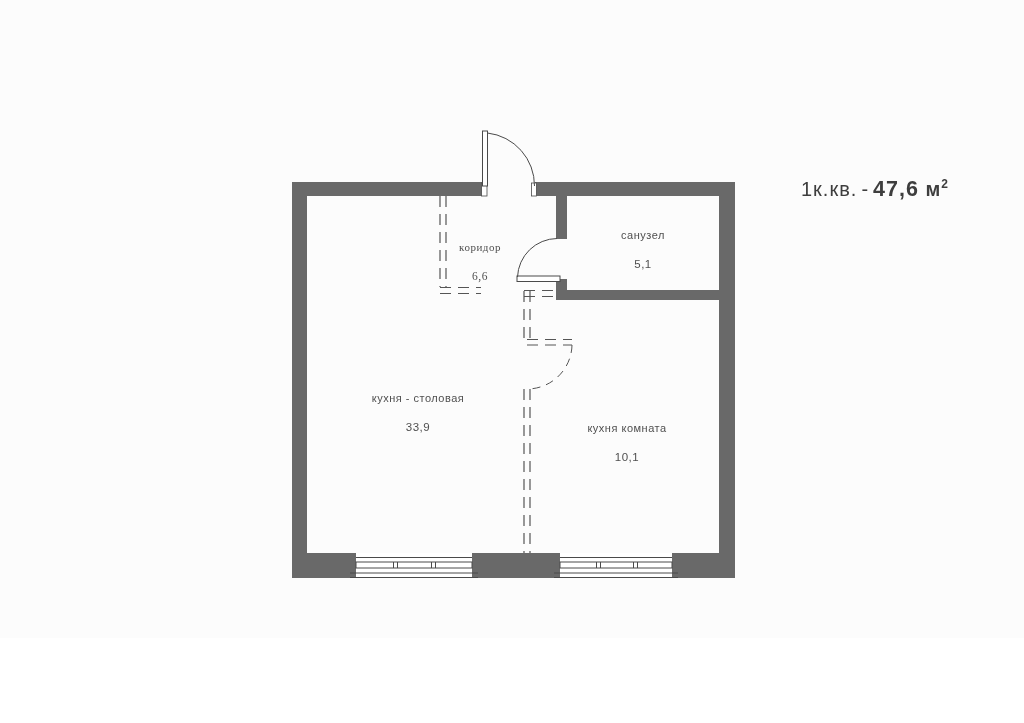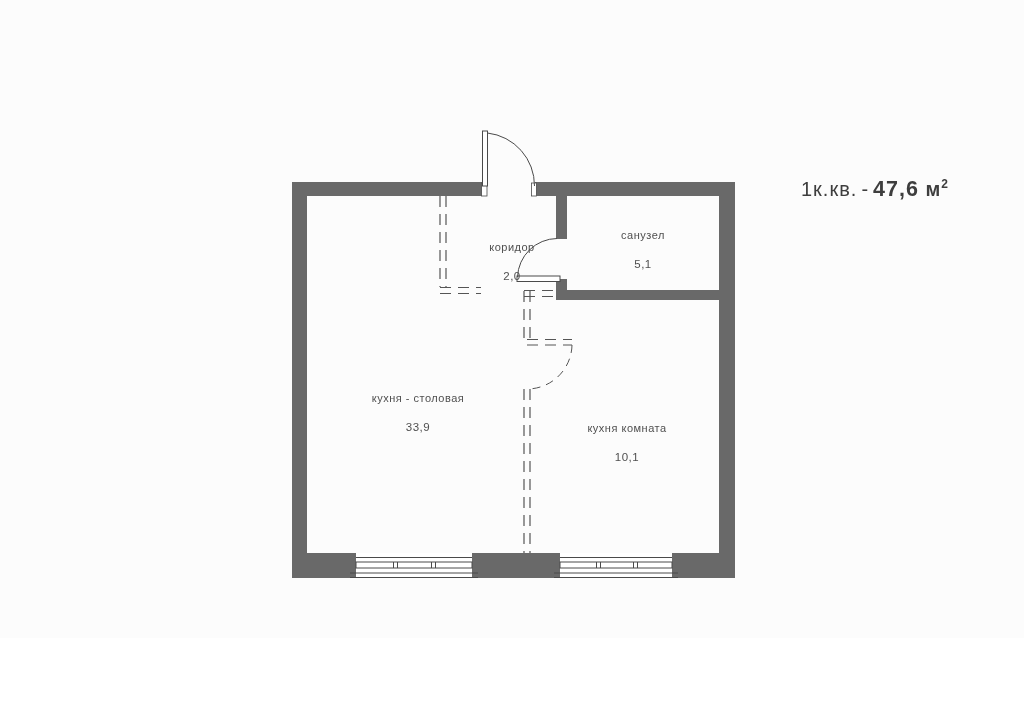--- a/index.html
+++ b/index.html
@@ -113,23 +113,23 @@
       <rect class="thin" x="560" y="562" width="112" height="6"></rect>
       <line class="thin" x1="596.5" y1="562" x2="596.5" y2="568"></line>
       <line class="thin" x1="600.5" y1="562" x2="600.5" y2="568"></line>
       <line class="thin" x1="633.5" y1="562" x2="633.5" y2="568"></line>
       <line class="thin" x1="637.5" y1="562" x2="637.5" y2="568"></line>
       <line class="thin" x1="554" y1="573" x2="678" y2="573"></line>
       <line class="thin" x1="554" y1="577.5" x2="678" y2="577.5"></line>
     </g>
   </svg>
 
-  <div class="room-label" style="left:512px;top:255px;">
+  <div class="room-label" style="left:480px;top:255px;font-family:Liberation Serif, serif;">
     <div class="room-name">коридор</div>
-    <div class="room-area">2,0</div>
+    <div class="room-area">6,6</div>
   </div>
 
   <div class="room-label" style="left:643px;top:243px;">
     <div class="room-name">санузел</div>
     <div class="room-area">5,1</div>
   </div>
 
   <div class="room-label" style="left:418px;top:406px;">
     <div class="room-name">кухня - столовая</div>
     <div class="room-area">33,9</div>

